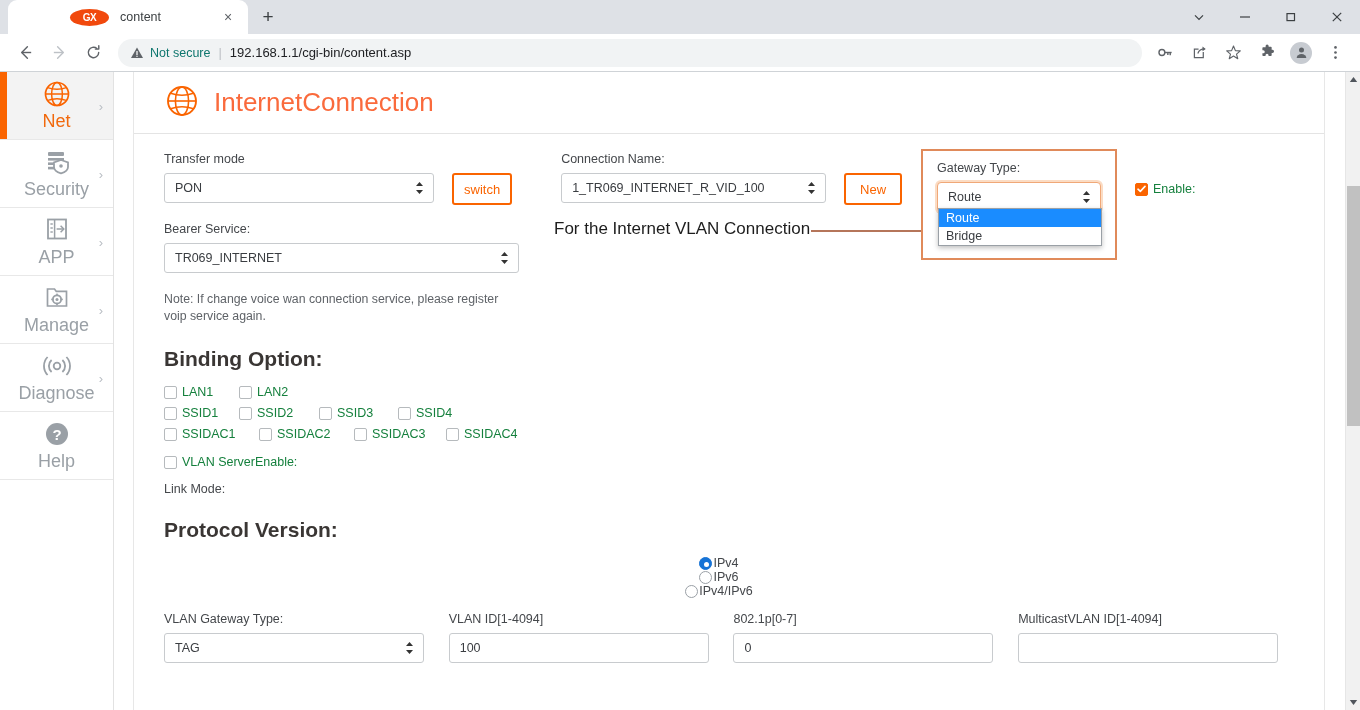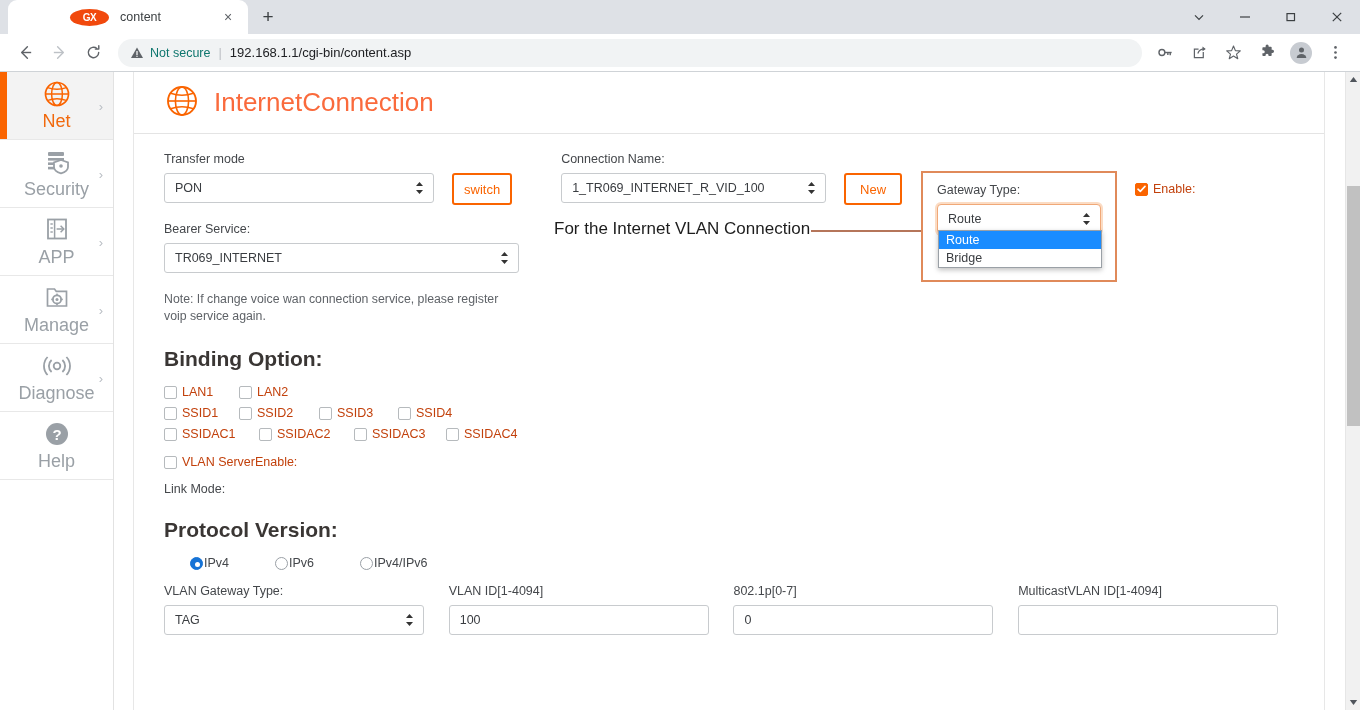--- a/index.html
+++ b/index.html
@@ -155,37 +155,37 @@
   .cbitem { display:flex; align-items:center; margin-right:10px; }
   .cbox {
     width:13px; height:13px; border:1px solid #b6babd; border-radius:2px;
     background:#fff; flex:0 0 auto;
   }
   .cbox.checked {
     background:#fa6400; border-color:#fa6400;
     display:flex; align-items:center; justify-content:center;
   }
   .cbox.checked svg { display:block; }
-  .cblabel { font-size:12.5px; color:#c2410c; margin-left:5px; white-space:nowrap; }
+  .cblabel { font-size:12.5px; color:#15803d; margin-left:5px; white-space:nowrap; }
 
   .radio {
     width:13px; height:13px; border-radius:50%; border:1px solid #9aa0a6;
     background:#fff; flex:0 0 auto; position:relative;
   }
   .radio.on { border-color:#1673d6; background:#1673d6; }
   .radio.on::after {
     content:""; position:absolute; left:4px; top:4px; width:5px; height:5px;
     border-radius:50%; background:#fff;
   }
   .rlabel { font-size:12.5px; color:#44474b; margin-left:1px; }
   .ritem { display:flex; align-items:center; margin-right:46px; }
 
   
   .hl-box {
-    position:absolute; left:787px; top:37px; width:196px; height:111px;
+    position:absolute; left:787px; top:15px; width:196px; height:111px;
     border:2px solid #e08a5a; background:#fff; z-index:5;
     padding: 10px 14px 0 14px;
   }
   .sel-focus {
     border:1px solid #f0a878; box-shadow: 0 0 0 2px #fbdcc4;
     border-radius:4px;
   }
   .dd-list {
     position:absolute; left:15px; top:57px; width:164px;
     background:#fff; border:1px solid #9aa0a6; z-index:9;
@@ -588,21 +588,21 @@
             <span class="cblabel">VLAN ServerEnable:</span>
           </div>
         </div>
 
         <div style="margin-top:13px;">
           <label class="lbl">Link Mode:</label>
         </div>
 
         <div class="h2">Protocol Version:</div>
 
-        <div class="cbrow" style="padding-left:26px;">
+        <div class="cbrow" style="padding-left:26px;flex-direction:column;">
           <div class="ritem">
             <div class="radio on"></div>
             <span class="rlabel">IPv4</span>
           </div>
           <div class="ritem">
             <div class="radio"></div>
             <span class="rlabel">IPv6</span>
           </div>
           <div class="ritem">
             <div class="radio"></div>

